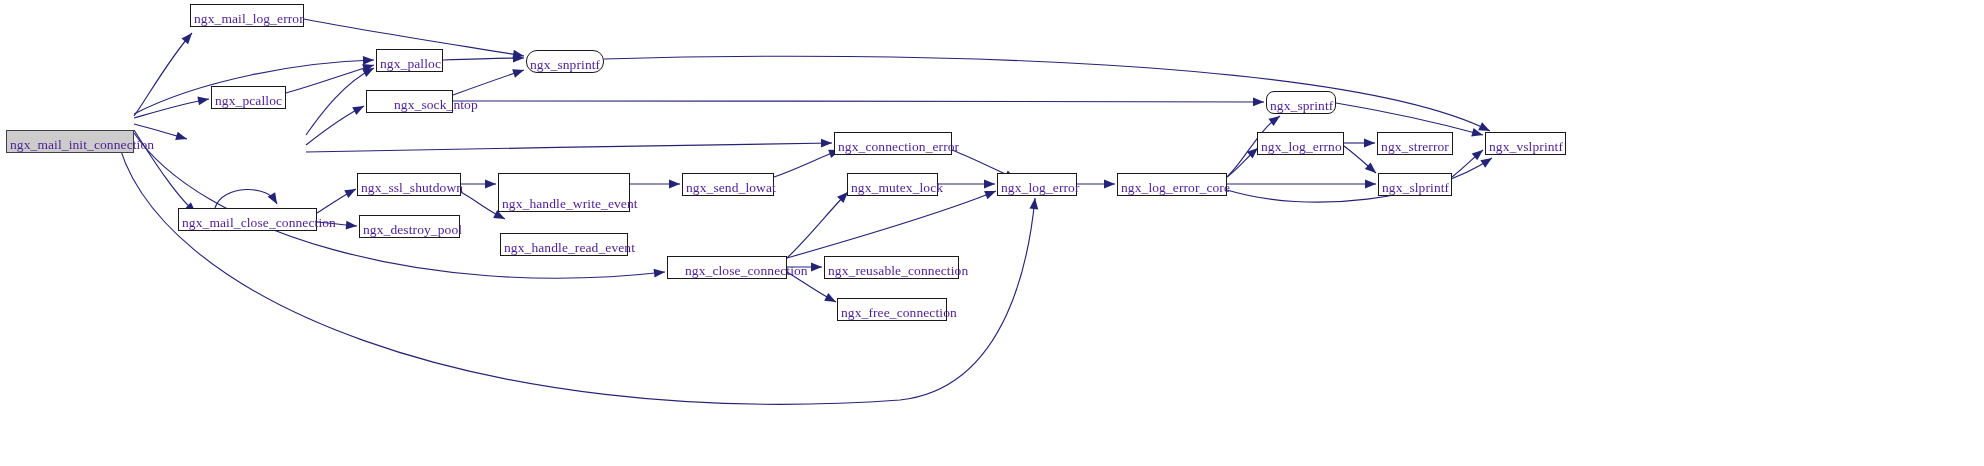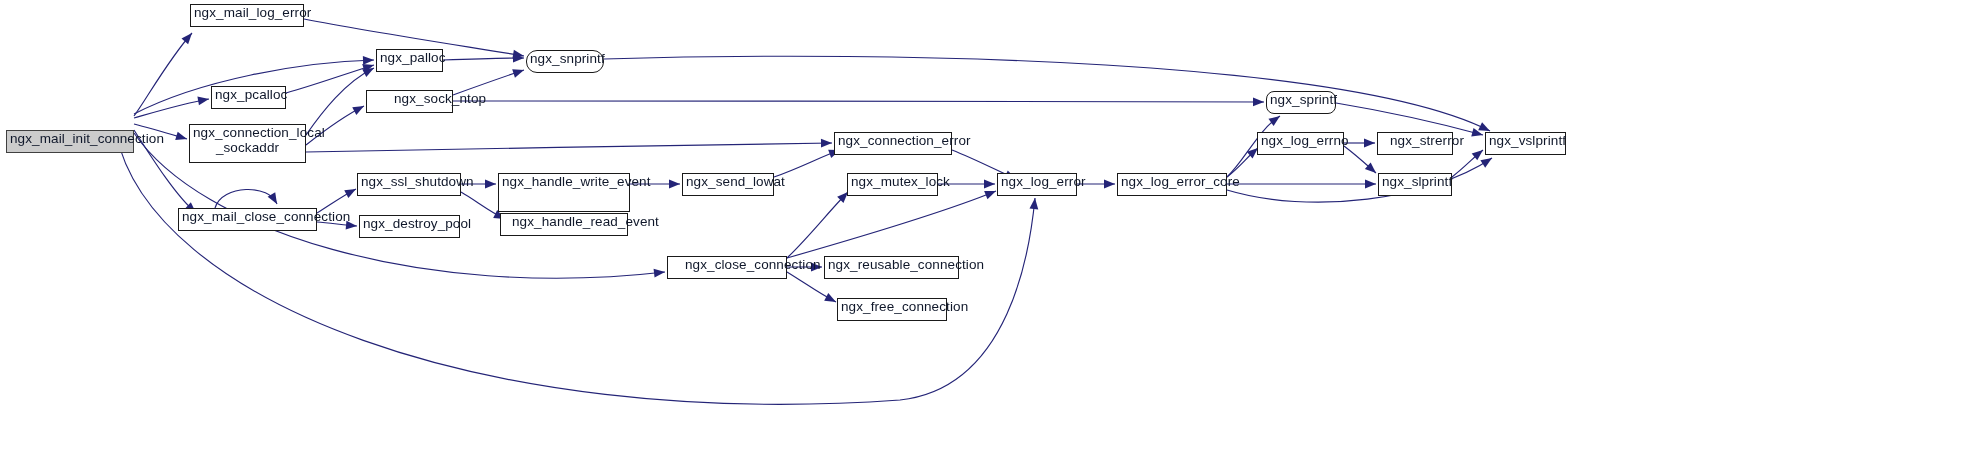--- a/index.html
+++ b/index.html
@@ -22,30 +22,31 @@
     top: 0;
     width: 1984px;
     height: 466px;
     pointer-events: none;
   }
   .gnode {
     position: absolute;
     box-sizing: border-box;
     border: 1px solid #1a1a1a;
     background: #ffffff;
-    color: #0f172a;
+    color: #4c1d95;
     font-size: 13.5px;
     line-height: 1.12;
     display: flex;
-    align-items: flex-start;
+    align-items: flex-end;
     justify-content: center;
     text-align: center;
     white-space: pre;
     letter-spacing: 0.1px;
     z-index: 5;
+    font-family: Liberation Serif, serif;
   }
   .gnode.root {
     background: #cccccc;
     border: 1px solid #404040;
     font-size: 13.5px;
     margin-top: 20px;
   }
   .gnode .nlabel {
     display: block;
     width: 100%;
@@ -131,36 +132,34 @@
       <path d="M1344,143 C1355,143 1366,143 1375,143" stroke="#242477" stroke-width="1.15" fill="none"></path>
       <polygon points="1375.00,143.00 1364.00,147.40 1364.00,138.60" fill="#242477"></polygon>
       <path d="M1344,146 C1356,155 1368,166 1376,173" stroke="#242477" stroke-width="1.15" fill="none"></path>
       <polygon points="1376.00,173.00 1364.84,169.02 1370.66,162.42" fill="#242477"></polygon>
       <path d="M1452,177 C1465,167 1475,156 1483,150" stroke="#242477" stroke-width="1.15" fill="none"></path>
       <polygon points="1483.00,150.00 1477.27,160.37 1471.70,153.56" fill="#242477"></polygon>
     </svg>
 <div class="gnode root" style="left: 6px; top: 110px; width: 128px; height: 23px;"><span class="nlabel">ngx_mail_init_connection</span></div>
     <div class="gnode" style="left: 190px; top: 4px; width: 114px; height: 23px;"><span class="nlabel">ngx_mail_log_error</span></div>
     <div class="gnode" style="left: 211px; top: 86px; width: 75px; height: 23px;"><span class="nlabel">ngx_pcalloc</span></div>
-    <div class="gnode" style="left: 189px; top: 124px; width: 117px; height: 39px;"><span class="nlabel">ngx_connection_local
-_sockaddr</span></div>
     <div class="gnode" style="left: 178px; top: 208px; width: 139px; height: 23px;"><span class="nlabel">ngx_mail_close_connection</span></div>
     <div class="gnode" style="left: 376px; top: 49px; width: 67px; height: 23px;"><span class="nlabel">ngx_palloc</span></div>
     <div class="gnode" style="left: 366px; top: 90px; width: 87px; height: 23px; padding-left: 24px;"><span class="nlabel">ngx_sock_ntop</span></div>
     <div class="gnode" style="left: 357px; top: 173px; width: 104px; height: 23px;"><span class="nlabel">ngx_ssl_shutdown</span></div>
     <div class="gnode" style="left: 359px; top: 215px; width: 101px; height: 23px;"><span class="nlabel">ngx_destroy_pool</span></div>
     <div class="gnode" style="left: 526px; top: 50px; width: 78px; height: 23px; border-radius: 11px;"><span class="nlabel">ngx_snprintf</span></div>
     <div class="gnode" style="left: 498px; top: 173px; width: 132px; height: 39px;"><span class="nlabel">ngx_handle_write_event</span></div>
-    <div class="gnode" style="left: 500px; top: 213px; width: 128px; height: 23px; padding-left: 8px;"><span class="nlabel">ngx_handle_read_event</span></div>
+    <div class="gnode" style="left: 500px; top: 233px; width: 128px; height: 23px;"><span class="nlabel">ngx_handle_read_event</span></div>
     <div class="gnode" style="left: 682px; top: 173px; width: 92px; height: 23px;"><span class="nlabel">ngx_send_lowat</span></div>
     <div class="gnode" style="left: 667px; top: 256px; width: 120px; height: 23px; padding-left: 14px;"><span class="nlabel">ngx_close_connection</span></div>
     <div class="gnode" style="left: 834px; top: 132px; width: 118px; height: 23px;"><span class="nlabel">ngx_connection_error</span></div>
     <div class="gnode" style="left: 847px; top: 173px; width: 91px; height: 23px;"><span class="nlabel">ngx_mutex_lock</span></div>
     <div class="gnode" style="left: 824px; top: 256px; width: 135px; height: 23px;"><span class="nlabel">ngx_reusable_connection</span></div>
     <div class="gnode" style="left: 837px; top: 298px; width: 110px; height: 23px;"><span class="nlabel">ngx_free_connection</span></div>
     <div class="gnode" style="left: 997px; top: 173px; width: 80px; height: 23px;"><span class="nlabel">ngx_log_error</span></div>
     <div class="gnode" style="left: 1117px; top: 173px; width: 110px; height: 23px;"><span class="nlabel">ngx_log_error_core</span></div>
     <div class="gnode" style="left: 1266px; top: 91px; width: 70px; height: 23px; border-radius: 8px;"><span class="nlabel">ngx_sprintf</span></div>
     <div class="gnode" style="left: 1257px; top: 132px; width: 87px; height: 23px;"><span class="nlabel">ngx_log_errno</span></div>
-    <div class="gnode" style="left: 1377px; top: 132px; width: 76px; height: 23px; padding-left: 9px;"><span class="nlabel">ngx_strerror</span></div>
+    <div class="gnode" style="left: 1377px; top: 132px; width: 76px; height: 23px;"><span class="nlabel">ngx_strerror</span></div>
     <div class="gnode" style="left: 1378px; top: 173px; width: 74px; height: 23px;"><span class="nlabel">ngx_slprintf</span></div>
     <div class="gnode" style="left: 1485px; top: 132px; width: 81px; height: 23px;"><span class="nlabel">ngx_vslprintf</span></div>
   </div>
 
 </body></html>

